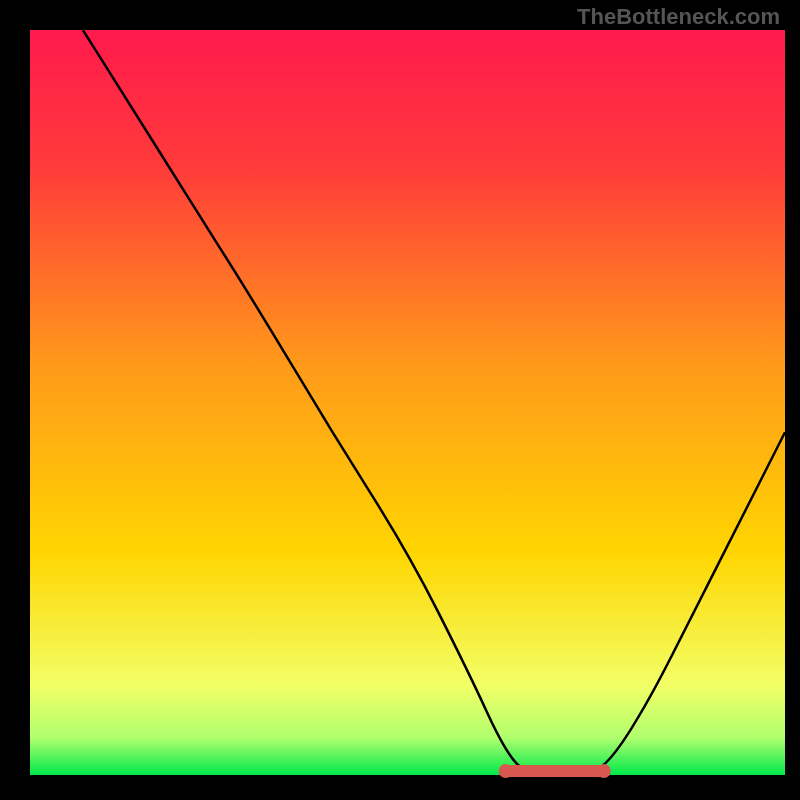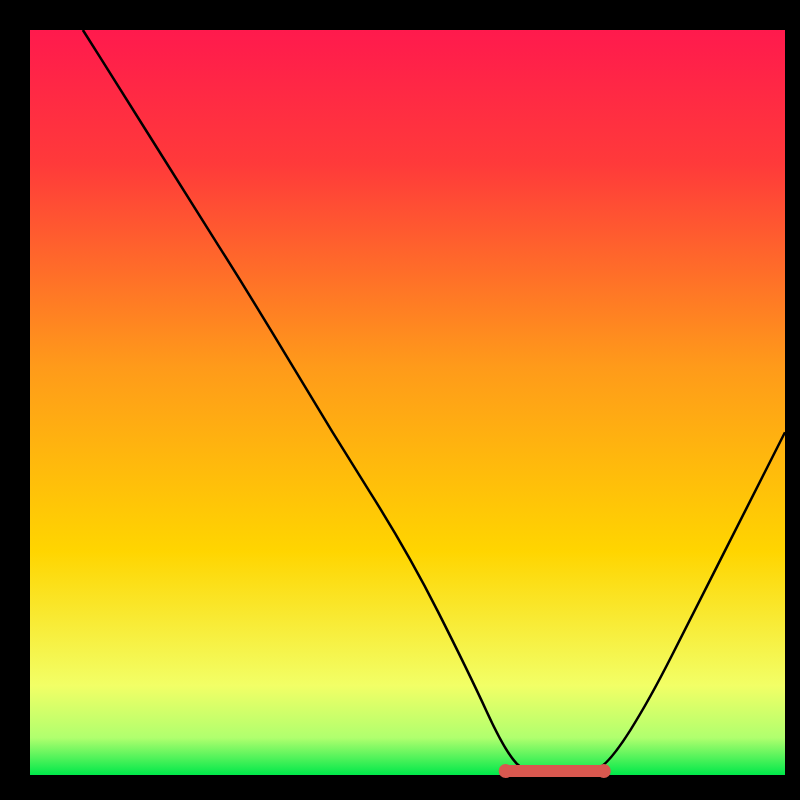--- a/index.html
+++ b/index.html
@@ -29,20 +29,21 @@
   svg {
     position: absolute;
     top: 0;
     left: 0;
   }
 </style>
 </head>
 <body>
 
 <div class="container">
+  <div class="watermark">TheBottleneck.com</div>
   <svg id="chart-svg" width="800" height="800">
     <defs>
       <linearGradient id="bg-grad" x1="0" y1="0" x2="0" y2="1">
         <stop id="g-top" offset="0%" stop-color="#ff1a4d"></stop>
         <stop id="g-upper" offset="18%" stop-color="#ff3a3a"></stop>
         <stop id="g-mid1" offset="45%" stop-color="#ff9a1a"></stop>
         <stop id="g-mid2" offset="70%" stop-color="#ffd500"></stop>
         <stop id="g-low1" offset="88%" stop-color="#f2ff66"></stop>
         <stop id="g-low2" offset="95%" stop-color="#b0ff6e"></stop>
         <stop id="g-bot" offset="100%" stop-color="#00e84a"></stop>

